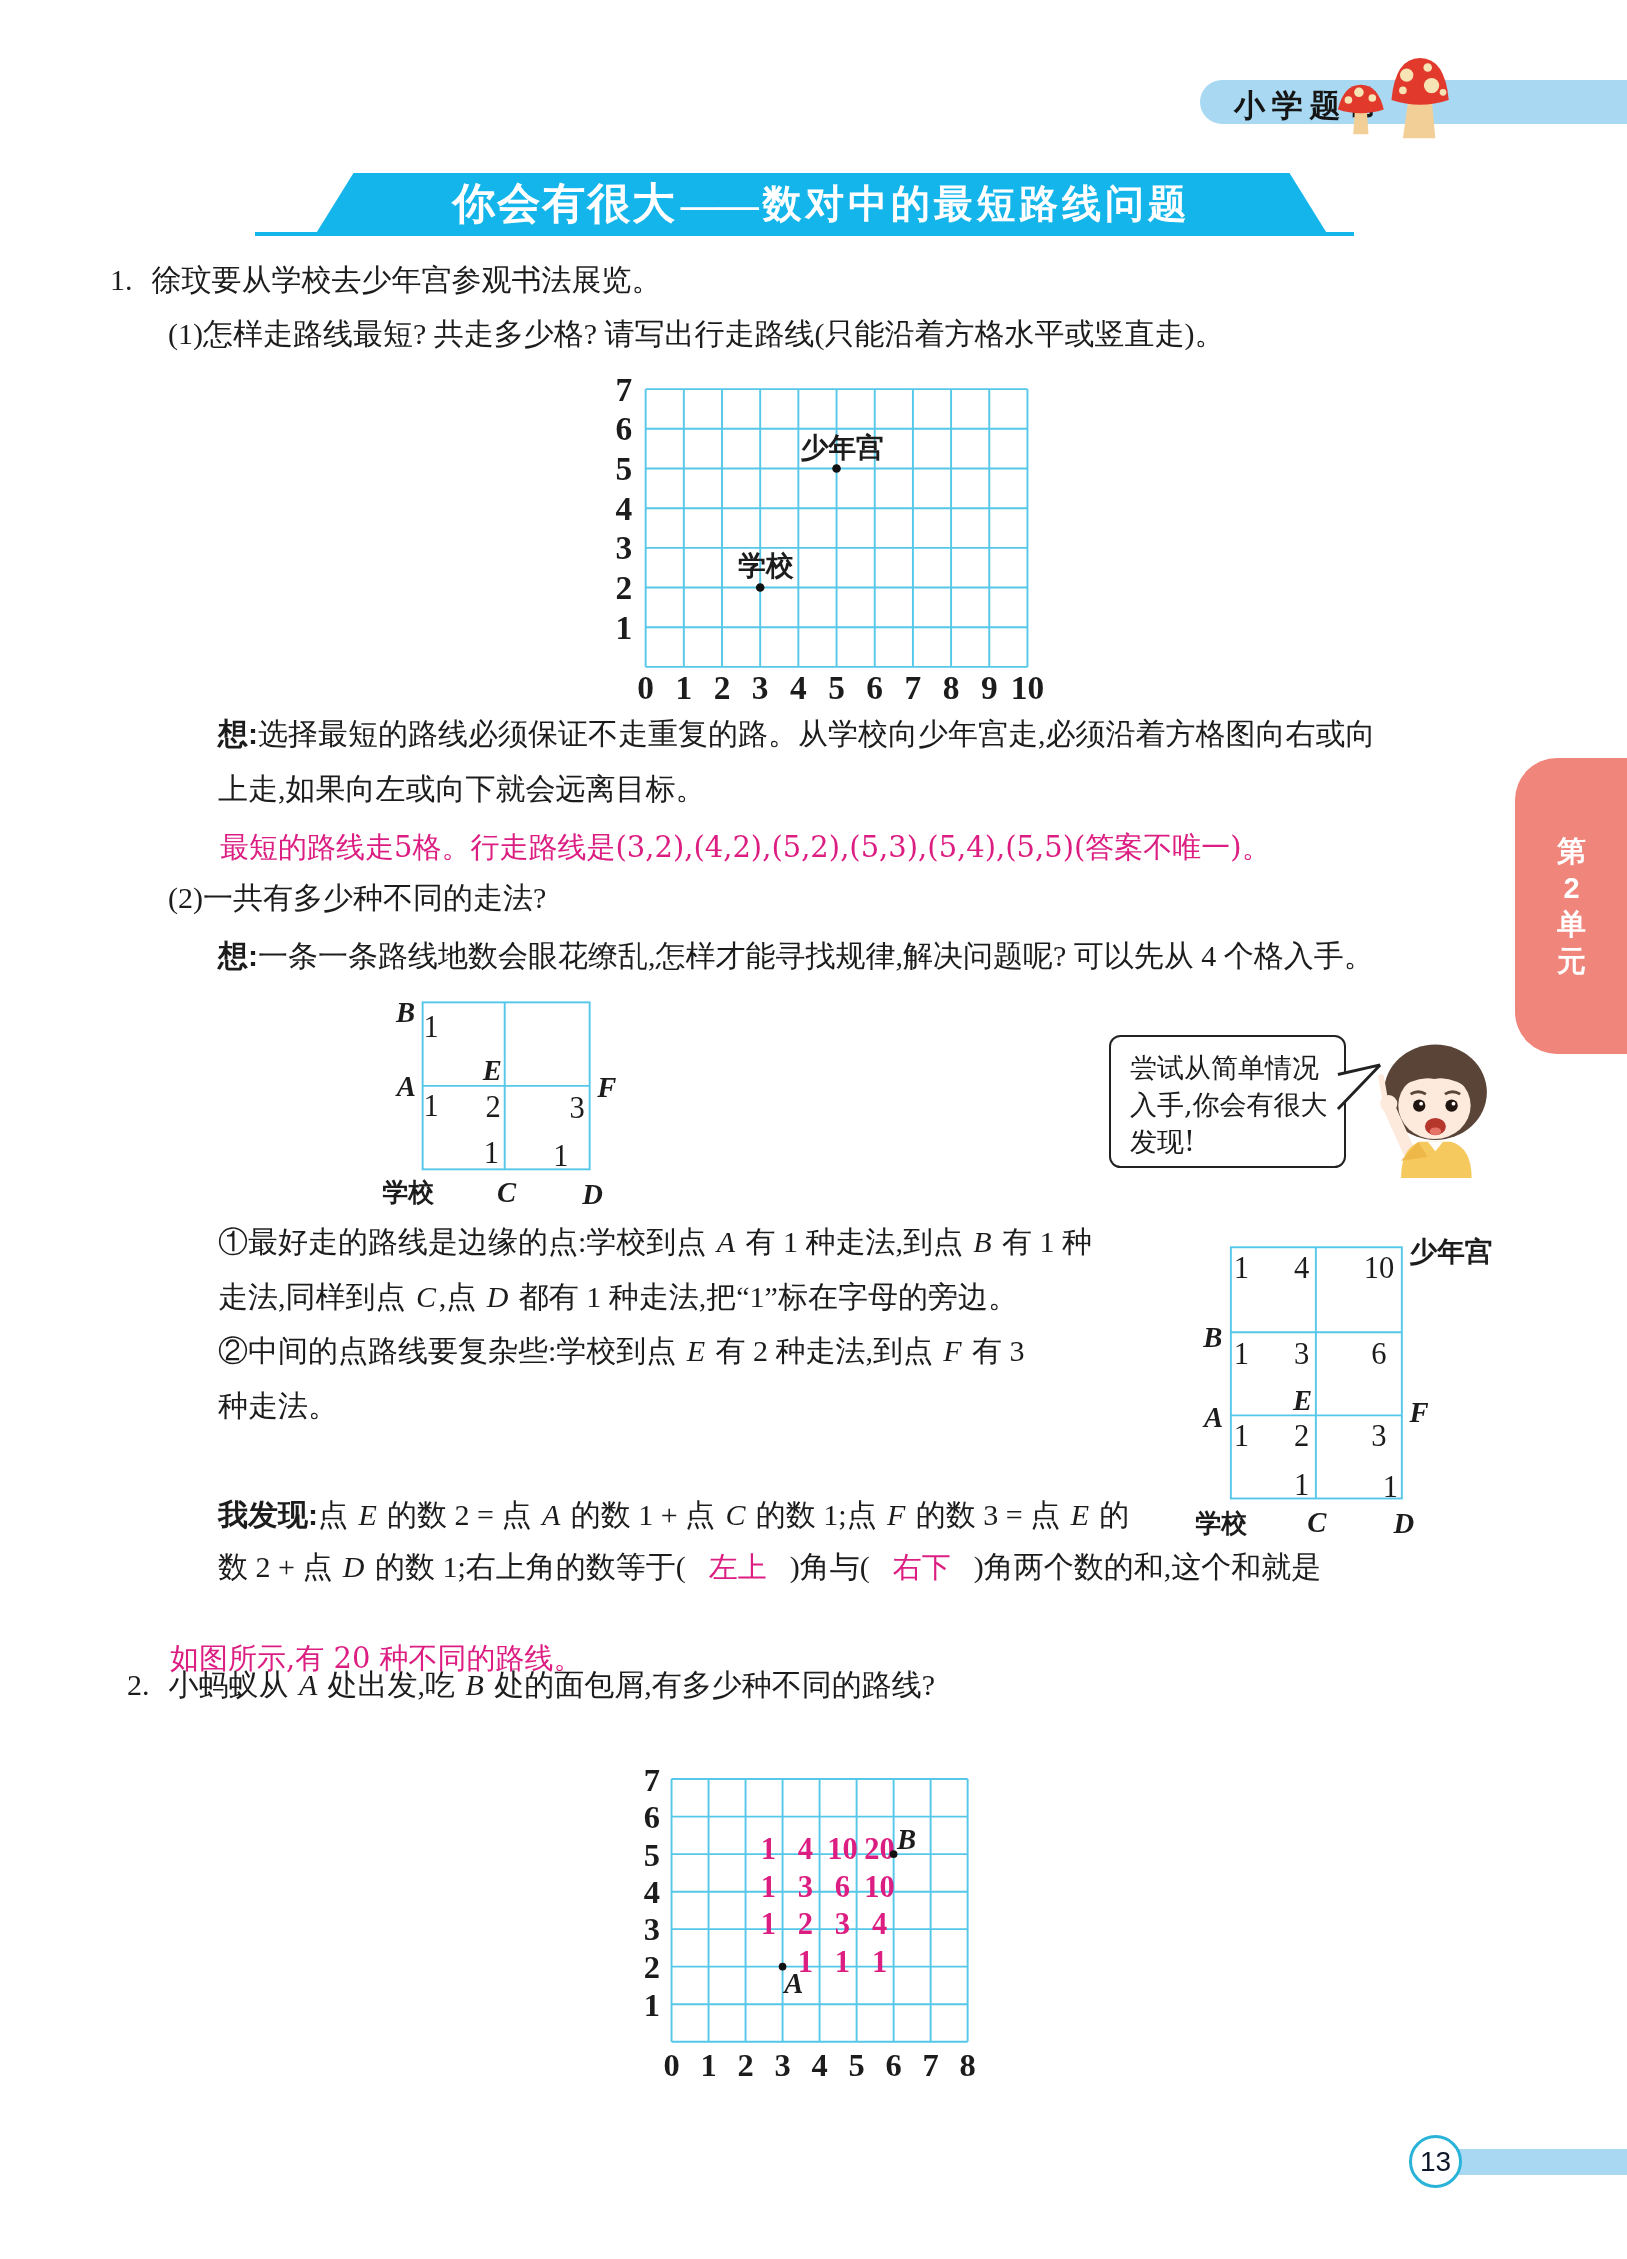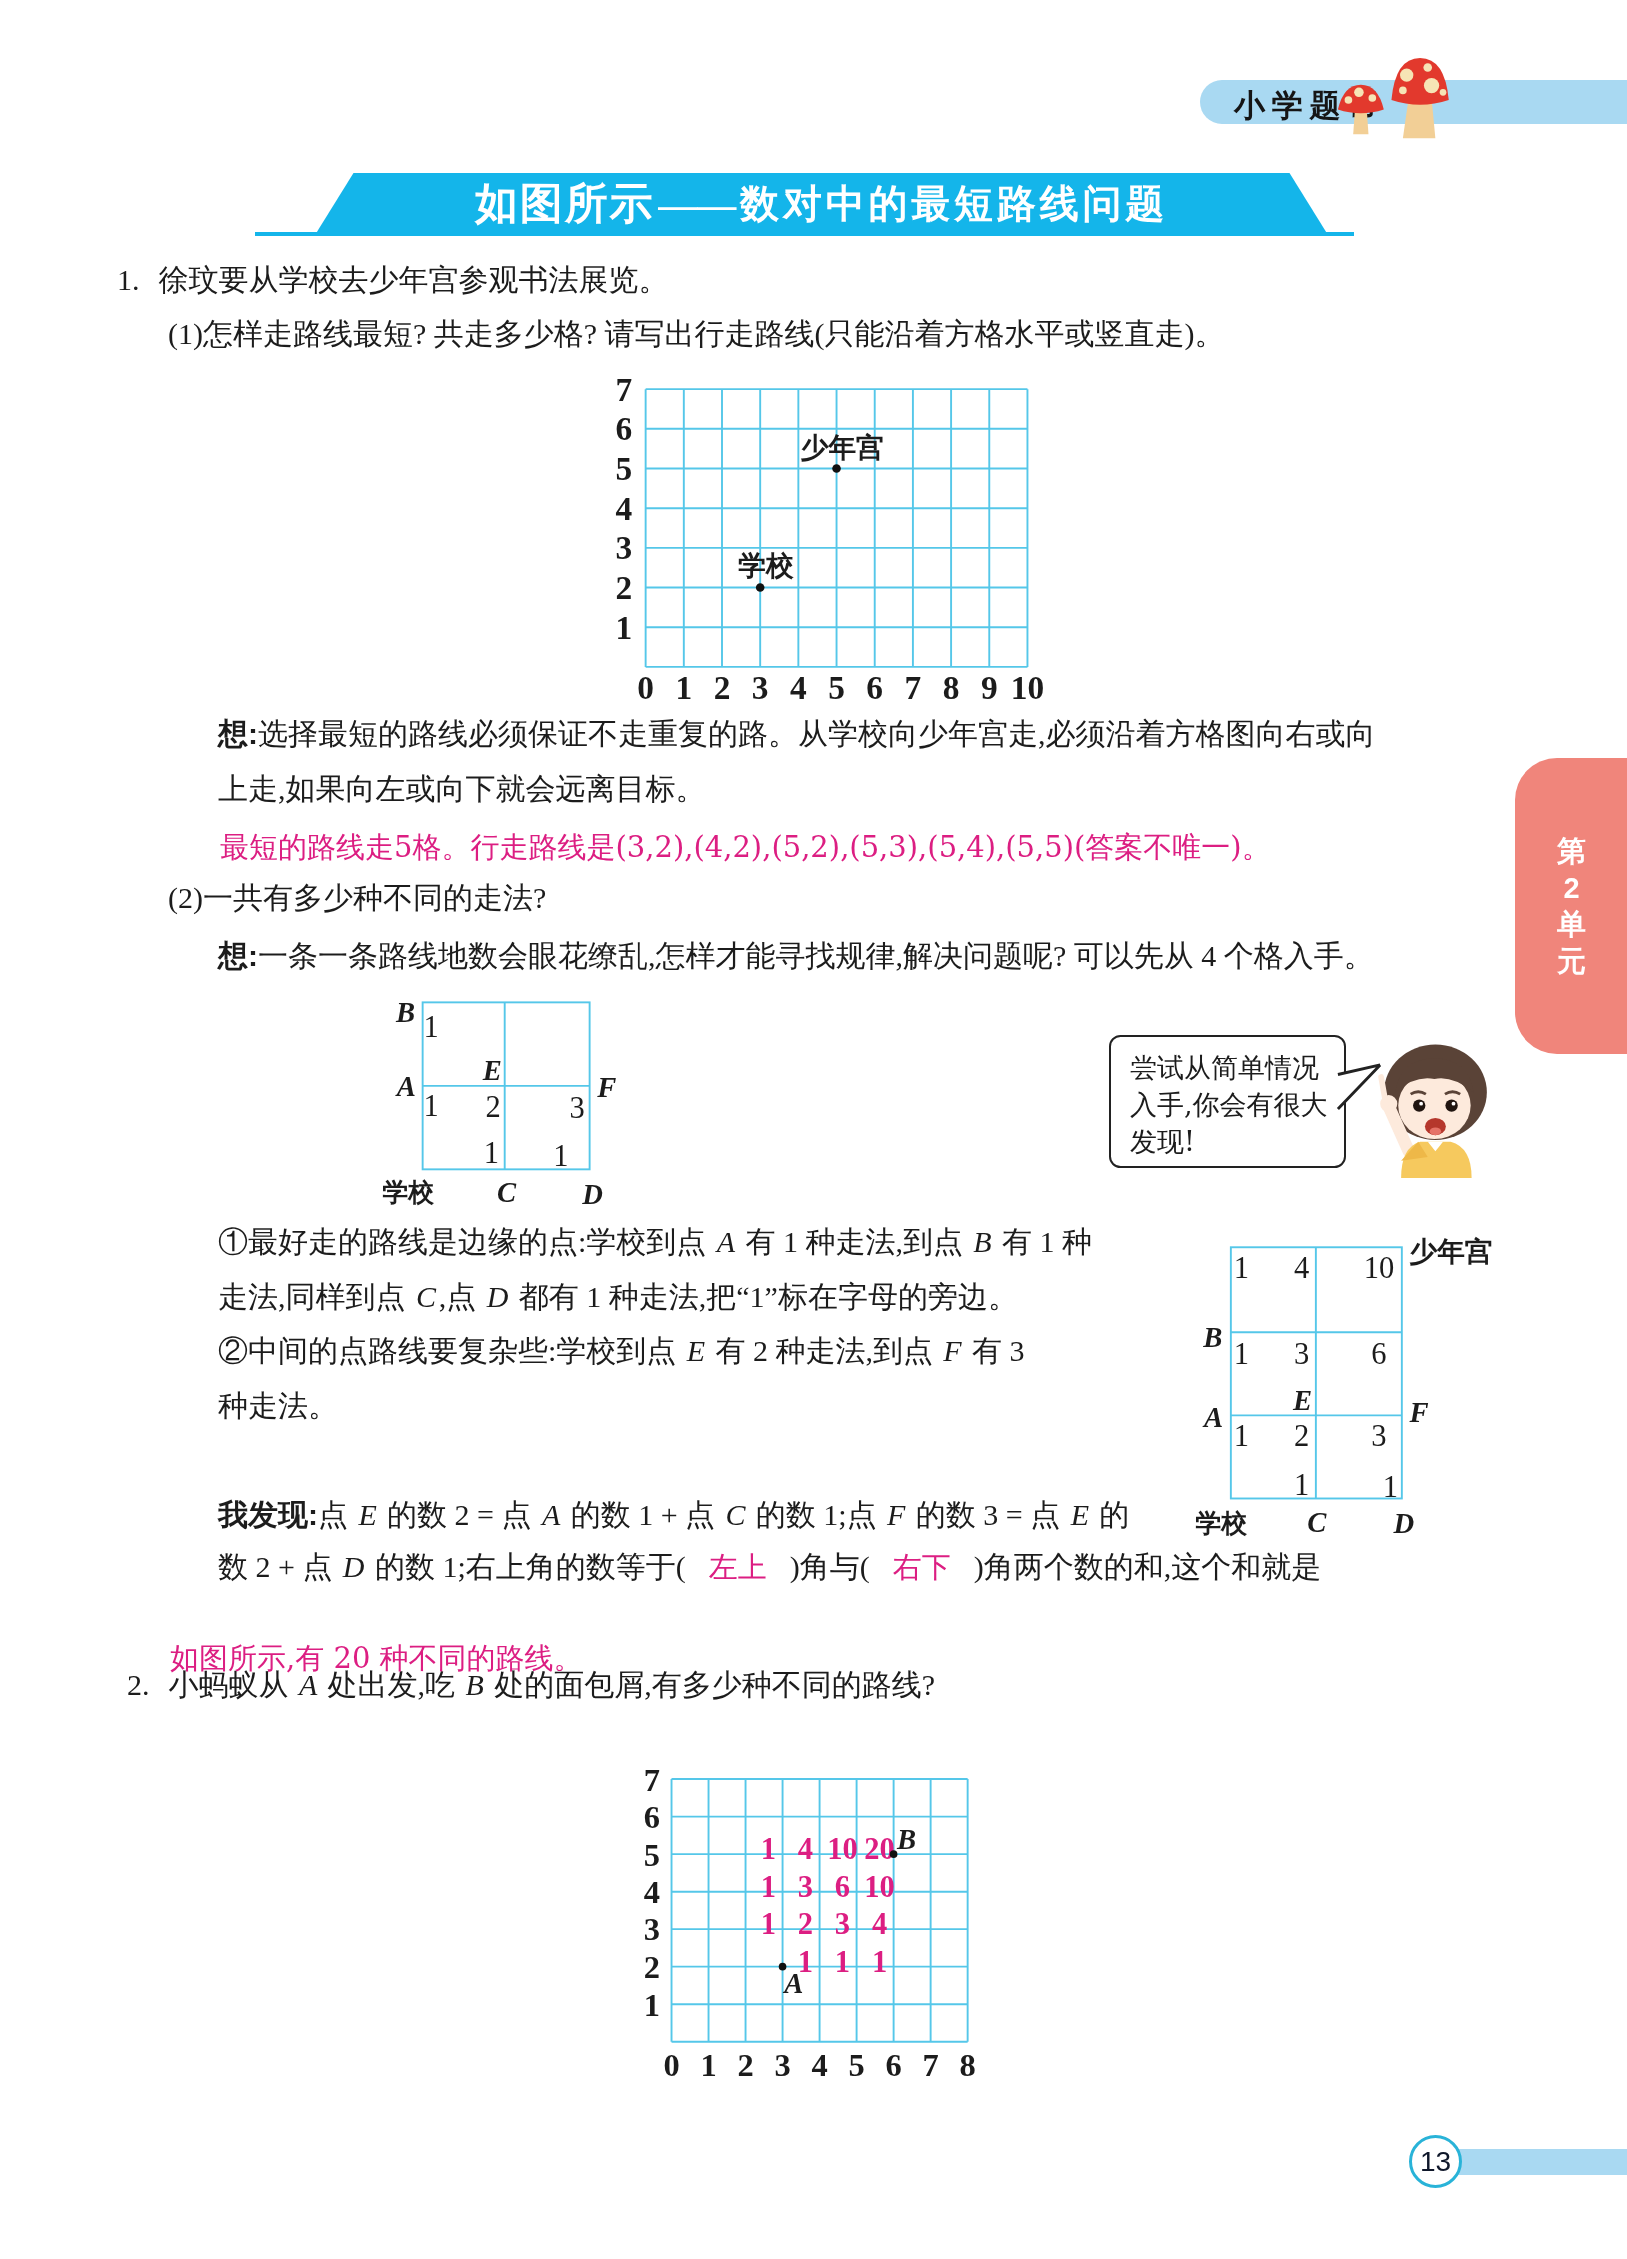--- a/index.html
+++ b/index.html
@@ -65,27 +65,27 @@
     <circle cx="70" cy="42" r="4" fill="#f6e4b5"></circle>
     <circle cx="112" cy="44" r="3.5" fill="#f6e4b5"></circle>
     <path d="M20 60 L32 60 L34 88 L18 88 Z" fill="#f2cf96"></path>
     <path d="M2 62 Q8 36 26 36 Q44 36 50 62 Q26 70 2 62 Z" fill="#e2392d"></path>
     <circle cx="13" cy="52" r="4" fill="#f6e4b5"></circle>
     <circle cx="24" cy="44" r="5" fill="#f6e4b5"></circle>
     <circle cx="38" cy="50" r="4" fill="#f6e4b5"></circle>
   </svg>
 
   <div class="abs banner">
-    <span class="pfx">如图所示</span>
+    <span class="pfx">你会有很大</span>
     <span class="dsh">——</span>
     <span class="ttl">数对中的最短路线问题</span>
   </div>
   <div class="abs underline"></div>
 
-  <div class="abs t" style="left:117px;top:263px;">
+  <div class="abs t" style="left:110px;top:263px;">
     <span>1.</span>
     <span style="padding-left:11.5px;">徐玟要从学校去少年宫参观书法展览。</span>
   </div>
   <div class="abs t" style="left:168px;top:317px;">
     <span>(1)</span><span>怎样走路线最短? 共走多少格? 请写出行走路线(只能沿着方格水平或竖直走)。</span>
   </div>
 
   <svg class="abs" style="left:588px;top:371px;" width="478" height="336" viewBox="0 0 500 352">
     <path class="gridln" d="M60 19H460M60 60.57H460M60 102.14H460M60 143.71H460M60 185.29H460M60 226.86H460M60 268.43H460M60 310H460
                             M60 19V310M100 19V310M140 19V310M180 19V310M220 19V310M260 19V310M300 19V310M340 19V310M380 19V310M420 19V310M460 19V310"></path>

